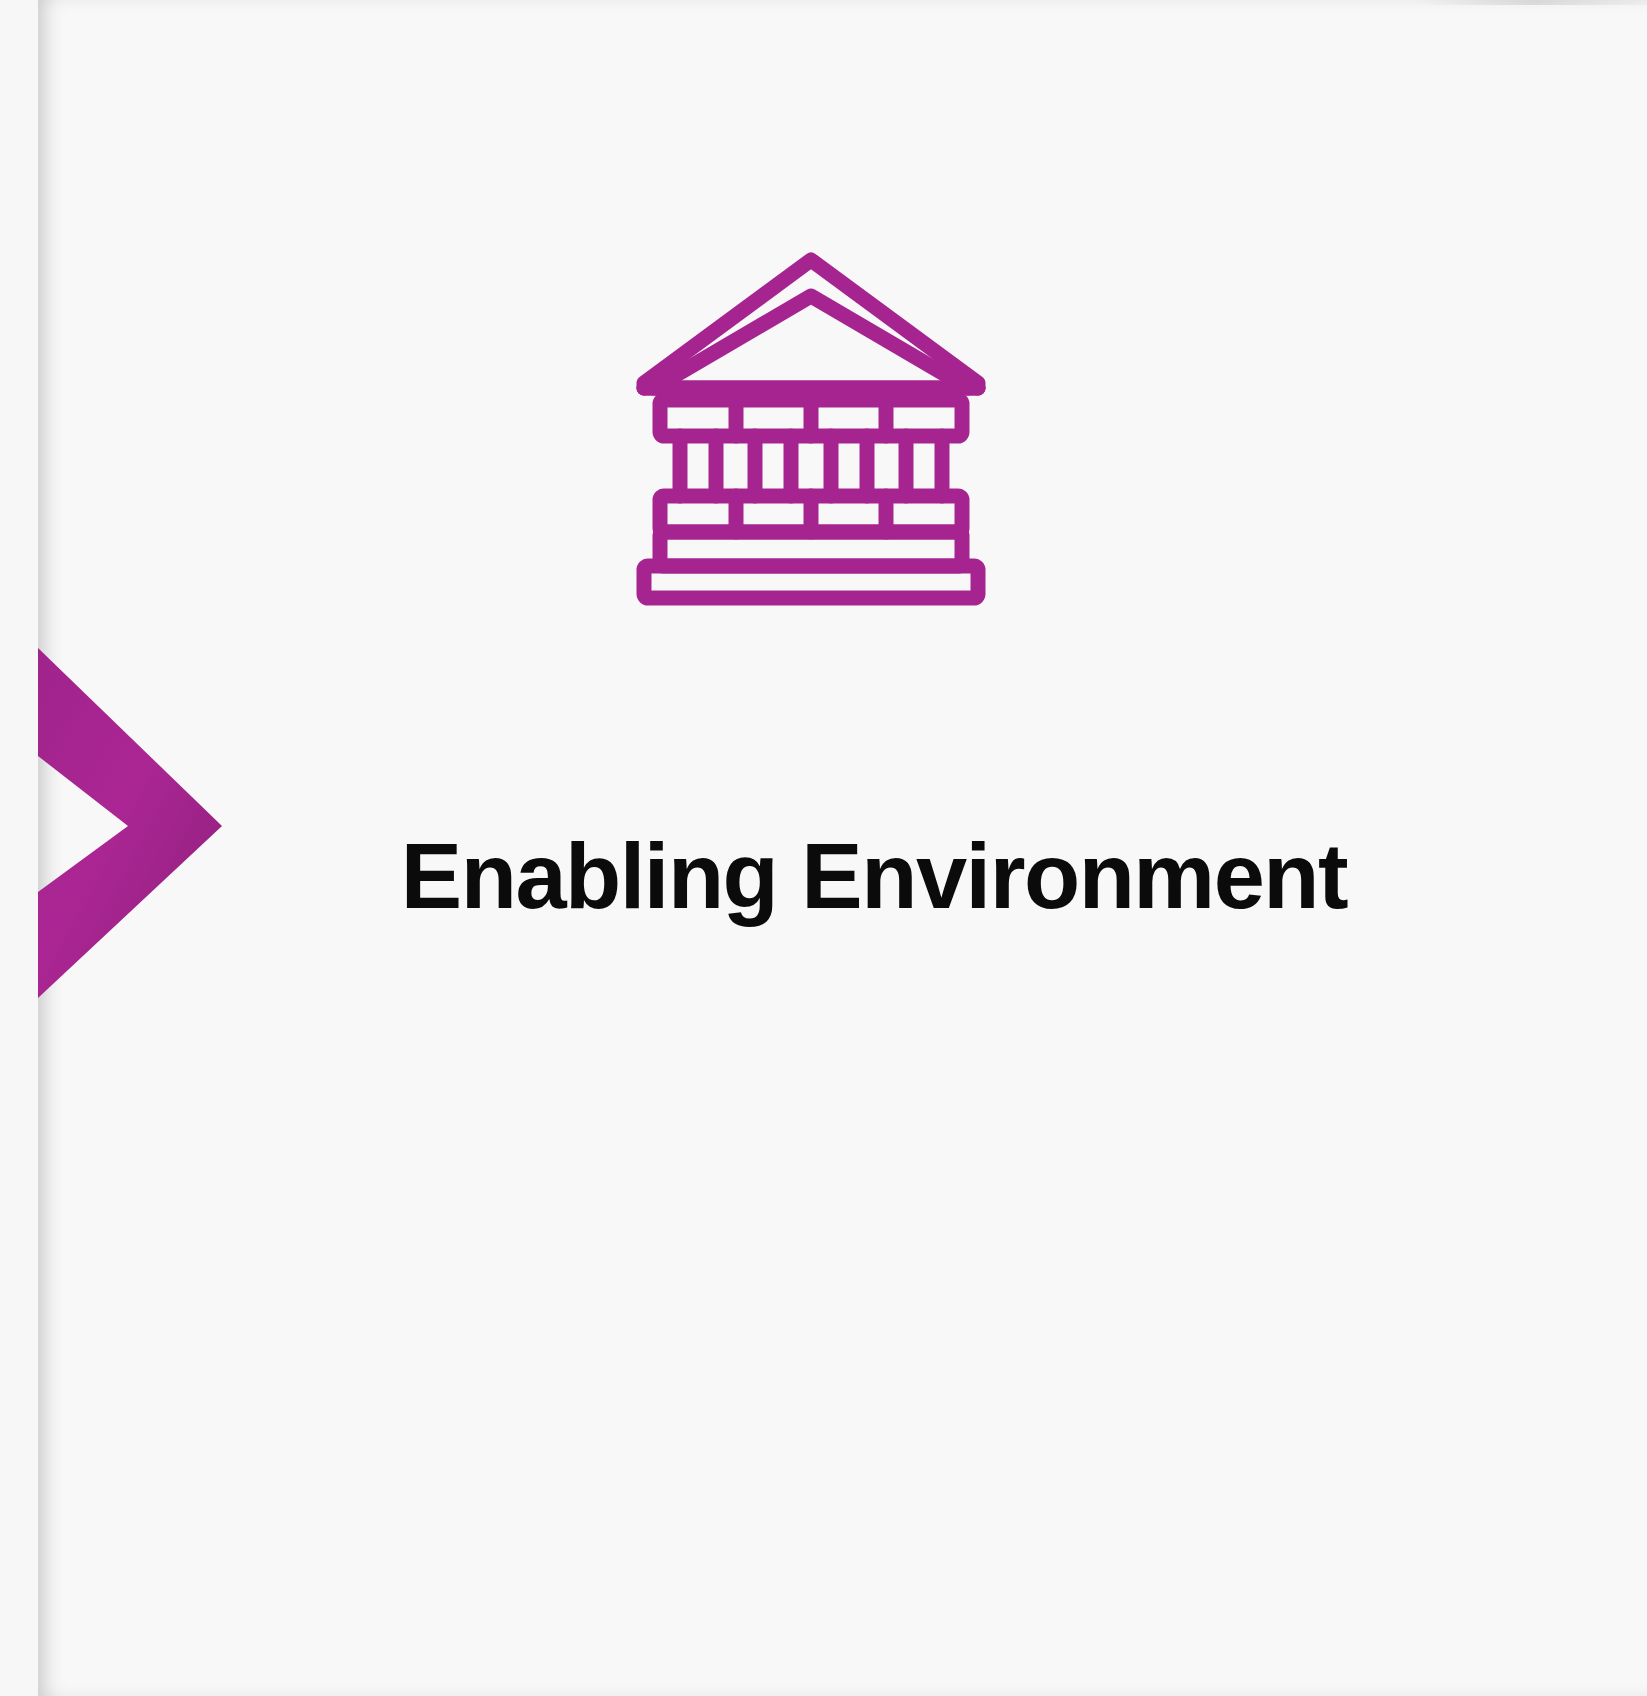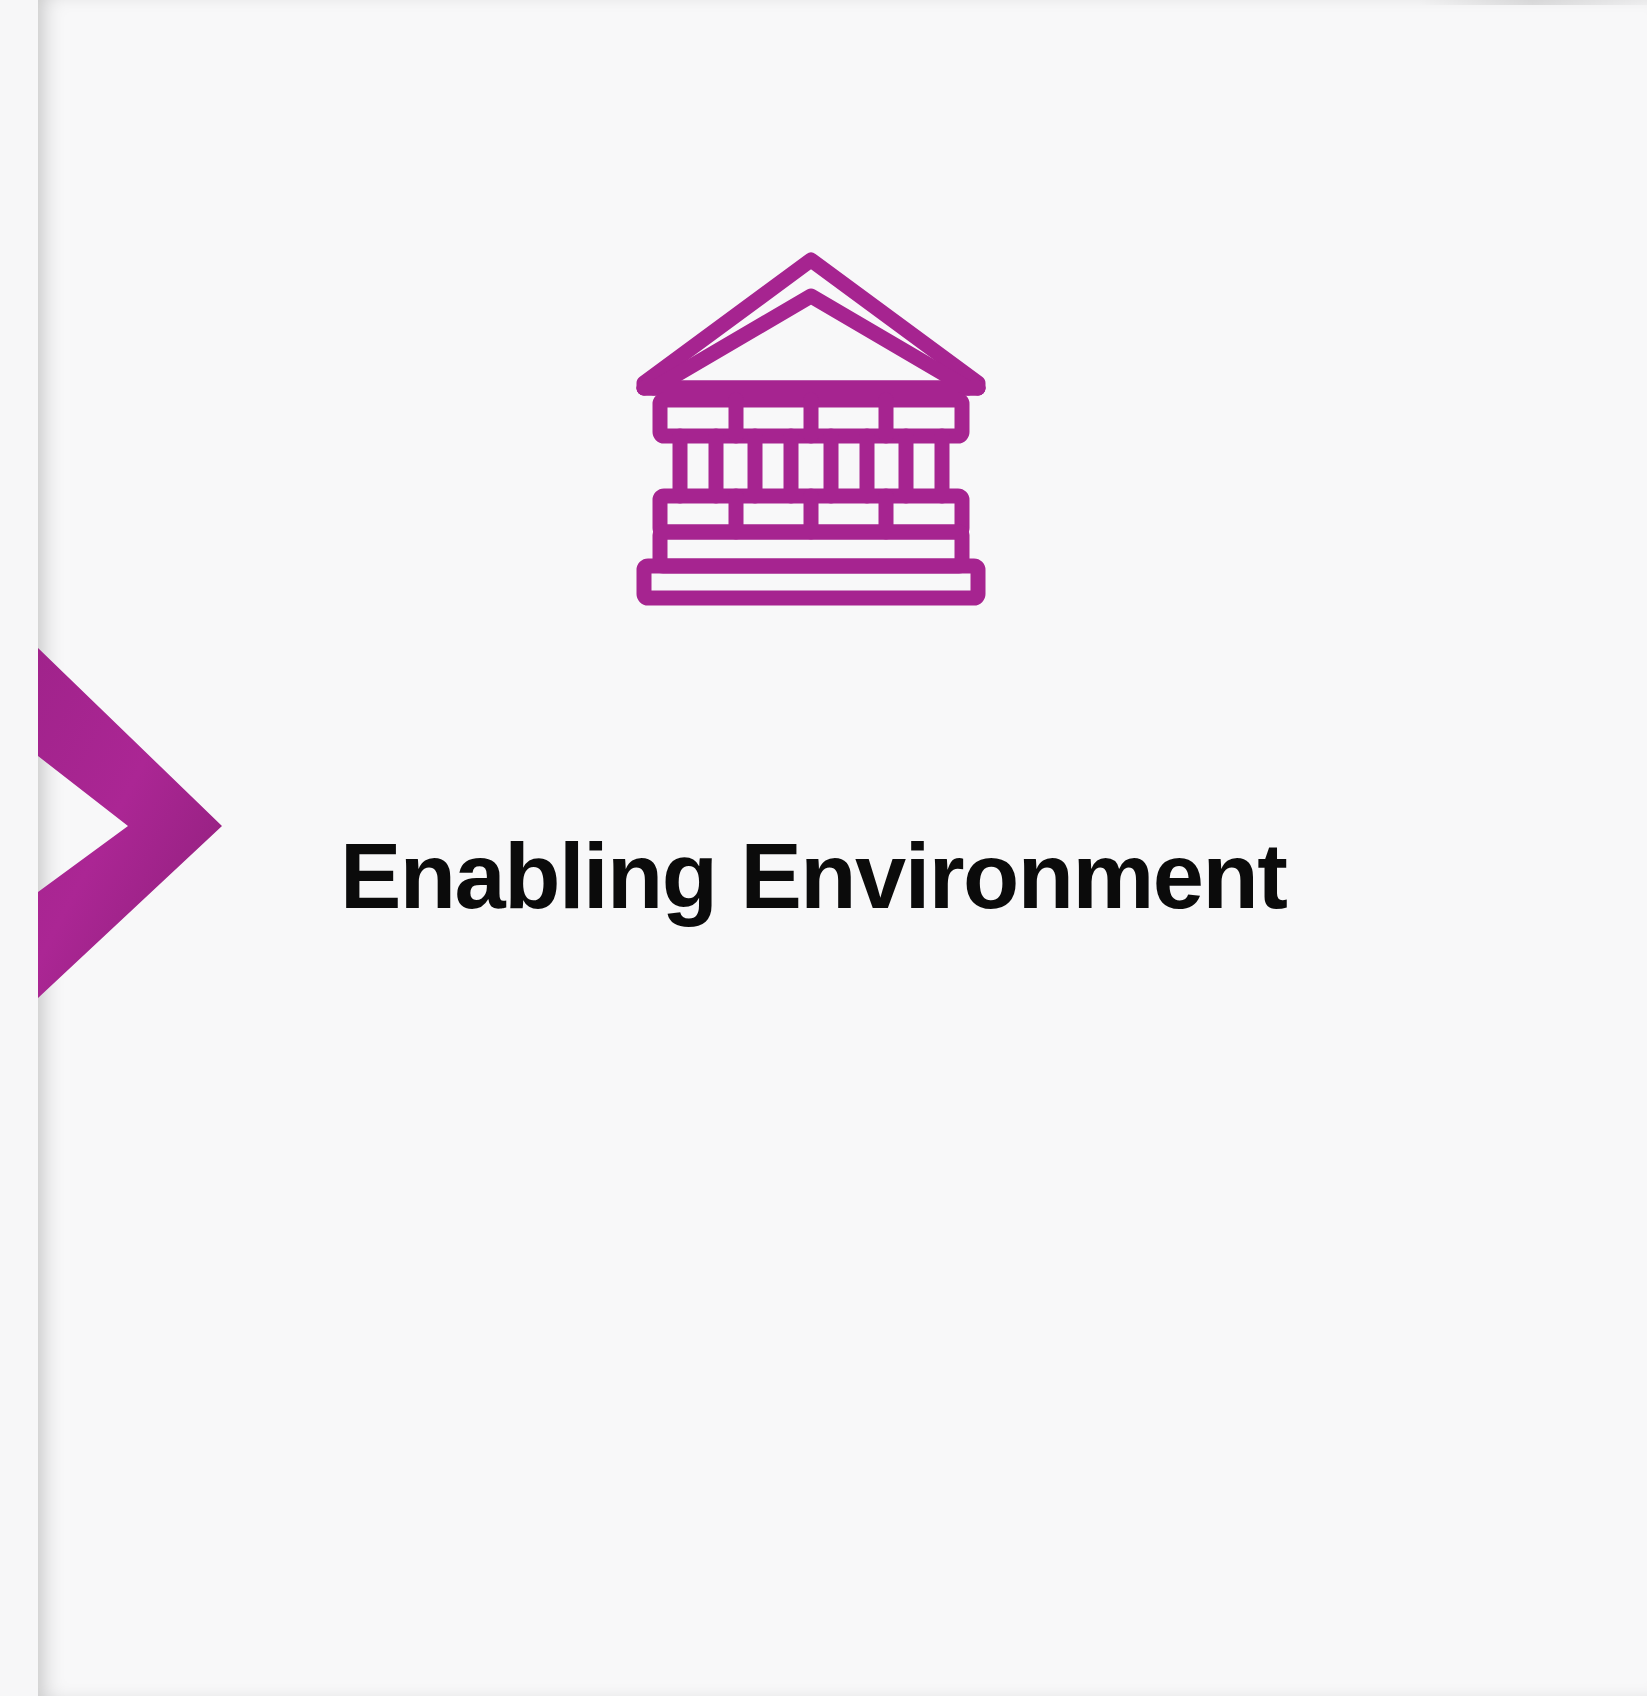--- a/index.html
+++ b/index.html
@@ -55,29 +55,30 @@
     left: 632px;
     top: 248px;
     width: 358px;
     height: 362px;
   }
   .icon-wrap svg { display:block; width:100%; height:100%; }
 
   
   .heading {
     position: absolute;
-    left: 340px;
+    left: 324px;
     top: 828px;
     width: 1100px;
     font-size: 92px;
     line-height: 1.05;
     font-weight: 700;
     letter-spacing: -1.5px;
     color: #0b0b0b;
     white-space: nowrap;
+    text-align: center;
   }
 </style>
 </head>
 <body>
 
 <div id="page">
 
   <div class="gutter-left"></div>
 
   <div class="panel">

